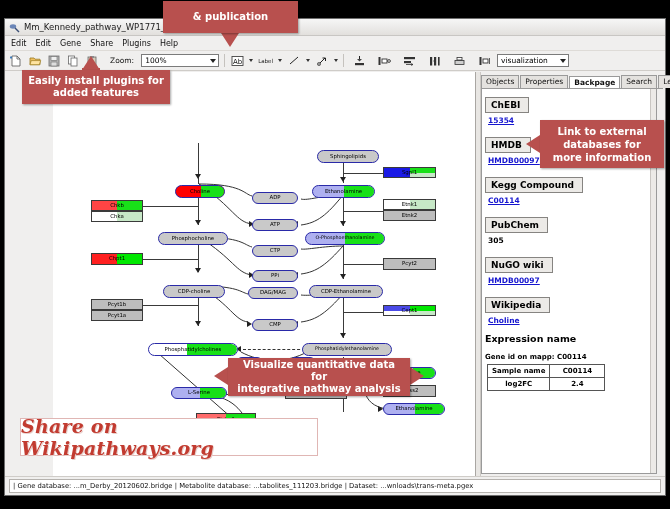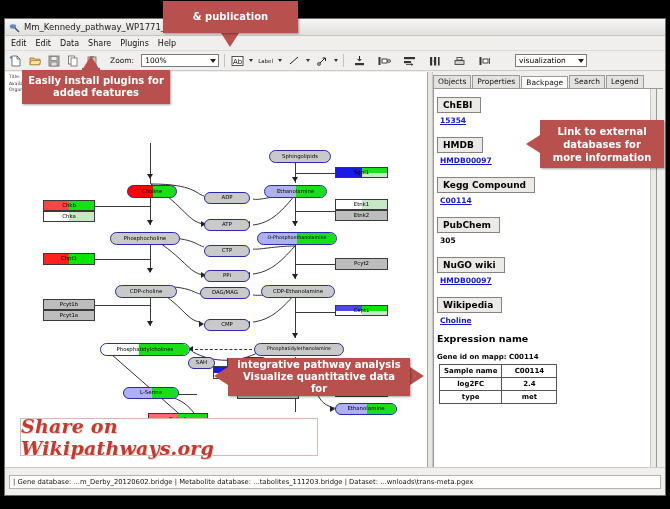--- a/index.html
+++ b/index.html
@@ -19,45 +19,45 @@
   .toolbar{height:20px;background:#f0efee;border-bottom:1px solid #cfccc8;display:flex;align-items:center;padding:0 4px;box-sizing:border-box;gap:5px;}
   .tbtn{width:14px;height:14px;display:flex;align-items:center;justify-content:center;}
   .zoomlab{font-size:7.5px;color:#111;margin-left:6px;margin-right:2px;}
   .combo{height:13px;background:#fff;border:1px solid #7b7b7b;display:flex;align-items:center;justify-content:space-between;font-size:7.5px;color:#000;padding:0 2px 0 3px;box-sizing:border-box;}
   .combo .cv{white-space:nowrap;overflow:hidden;}
   .caret{width:0;height:0;border-left:3px solid transparent;border-right:3px solid transparent;border-top:4px solid #222;margin-left:4px;}
   .minicaret{width:0;height:0;border-left:2.5px solid transparent;border-right:2.5px solid transparent;border-top:3.5px solid #333;}
   .tsep{width:1px;height:13px;background:#c5c2be;}
 
   
-  .body{position:absolute;left:0;top:53px;right:0;bottom:17px;display:flex;}
+  .body{position:absolute;left:0;top:53px;right:0;bottom:17px;display:flex;padding-left:48px;}
   .canvaswrap{position:relative;width:423px;background:#fff;border:1px solid #a9a6a2;border-top:none;border-left:none;box-sizing:border-box;overflow:hidden;}
   .canvas{position:absolute;inset:0;background:#fff;}
 
   .sidewrap{position:relative;flex:1;background:#f0efee;}
   .tabrow{position:absolute;left:5px;top:3px;right:2px;height:13px;display:flex;align-items:flex-end;border-bottom:1px solid #9a9a9a;}
   .tab{font-size:7.5px;padding:1px 4px 1px 4px;border:1px solid #9a9a9a;border-bottom:none;background:#e4e2df;color:#111;margin-right:1px;line-height:10px;}
-  .tab.active{background:#fff;font-weight:normal;position:relative;top:1px;}
+  .tab.active{background:#fff;font-weight:bold;position:relative;top:1px;}
   .sidepanel{position:absolute;left:5px;top:16px;right:8px;bottom:4px;background:#fff;border:1px solid #9a9a9a;box-sizing:border-box;overflow:hidden;}
   .sidescroll{position:absolute;left:3px;right:3px;top:4px;bottom:2px;}
 
   .dbhead{display:inline-block;background:#eceae7;border:1px solid #868481;font-size:9px;font-weight:bold;color:#000;padding:2px 8px 2px 5px;margin-bottom:3px;}
   .dblink{font-size:7.5px;color:#1515cf;text-decoration:underline;margin:0 0 8px 3px;display:block;font-weight:bold;}
   .dbplain{font-size:7.5px;color:#000;margin:0 0 8px 3px;display:block;font-weight:bold;}
   .exprhead{font-size:9.5px;font-weight:bold;color:#000;margin:2px 0 9px 0;}
   .geneid{font-size:7px;color:#000;font-weight:bold;margin-bottom:3px;}
   table.expr{border-collapse:collapse;margin-left:2px;}
   table.expr td{border:1px solid #555;font-size:7px;padding:2px 4px;text-align:center;color:#000;white-space:nowrap;font-weight:bold;}
   table.expr td.k{min-width:52px;}
   table.expr td.v{min-width:46px;}
 
   .vscrollbar{position:absolute;right:0;top:0;bottom:0;width:5px;background:#eceae7;border-left:1px solid #c9c6c2;}
   .leftgrip{position:absolute;left:0;top:0;bottom:0;width:4px;background:#e8e6e3;border-right:1px solid #cbc8c4;}
 
-  .statusbar{position:absolute;left:0;right:0;bottom:0;height:28px;background:#f0efee;border-top:1px solid #cfccc8;display:flex;align-items:center;box-sizing:border-box;}
+  .statusbar{position:absolute;left:0;right:0;bottom:0;height:19px;background:#f0efee;border-top:1px solid #cfccc8;display:flex;align-items:center;box-sizing:border-box;}
   .statusinner{margin-left:4px;background:#fff;border:1px solid #b5b2ae;height:12px;line-height:12px;font-size:6.8px;color:#111;padding:0 3px;white-space:nowrap;flex:1;margin-right:4px;overflow:hidden;}
 
   
   .node{position:absolute;box-sizing:border-box;display:flex;align-items:center;justify-content:center;font-size:5.4px;color:#000;white-space:nowrap;overflow:hidden;}
   .metab{border:1px solid #2a2aa8;border-radius:9px;background:#c9c9c9;}
   .gene{border:1px solid #3a3a3a;background:#bdbdbd;}
   .half{position:absolute;top:0;bottom:0;}
   .lbl{position:relative;z-index:3;font-size:5.4px;line-height:1;}
   .ln{position:absolute;background:#3a3a3a;}
   .lnh{height:1px;}
@@ -99,21 +99,21 @@
             <ellipse cx="4" cy="4.5" rx="3.2" ry="2.2" fill="#6b86b8"></ellipse>
             <path d="M6 6 L10 10" stroke="#3c4f75" stroke-width="1.4" fill="none"></path>
           </svg>
       </span>
       <span class="tb-title">Mm_Kennedy_pathway_WP1771_45176.gpml</span>
     </div>
 
     <div class="menubar">
       <span>Edit</span>
       <span>Edit</span>
-      <span>Data</span>
+      <span>Gene</span>
       <span>Share</span>
       <span>Plugins</span>
       <span>Help</span>
     </div>
 
     <div class="toolbar">
       <span class="tbtn">
         <svg width="12" height="12" viewBox="0 0 12 12">
             <path d="M2 1h5l3 3v7H2z" fill="#fff" stroke="#555" stroke-width=".8"></path>
             <path d="M7 1v3h3" fill="none" stroke="#555" stroke-width=".8"></path>
@@ -216,21 +216,21 @@
           </svg>
       </span>
       <span class="tbtn" style="margin-left:6px">
         <svg width="13" height="12" viewBox="0 0 13 12">
             <rect x="1.5" y="2" width="2" height="8" fill="#333"></rect>
             <rect x="5" y="4" width="5" height="4" fill="#fff" stroke="#333" stroke-width=".9"></rect>
             <path d="M11.5 3v6" stroke="#333" stroke-width=".8"></path>
           </svg>
       </span>
 
-      <span class="combo" style="width:72px;margin-left:19px">
+      <span class="combo" style="width:72px;margin-left:1px">
         <span class="cv">visualization</span>
         <span class="caret"></span>
       </span>
     </div>
 
     <div class="body">
 
       <div class="canvaswrap">
         <div class="canvas">
 
@@ -550,24 +550,20 @@
             <table class="expr">
               <tbody>
                   <tr>
                 <td class="k">Sample name</td>
                 <td class="v">C00114</td>
               </tr>
               <tr>
                 <td class="k">log2FC</td>
                 <td class="v">2.4</td>
               </tr>
-              <tr>
-                <td class="k">type</td>
-                <td class="v">met</td>
-              </tr>
             </tbody>
               </table>
 
           </div>
           <div class="vscrollbar"></div>
         </div>
       </div>
     </div>
 
     <div class="statusbar">
@@ -589,22 +585,22 @@
 
   <div class="callout" style="left:540px;top:120px;width:124px;height:48px;flex-direction:column;line-height:13px;">
     <span>Link  to external</span>
     <span>databases  for</span>
     <span>more information</span>
   </div>
   <div class="ptr ptr-l" style="left:526px;top:135px;"></div>
   <div class="ptr-stub" style="left:534px;top:140px;width:8px;height:4px;"></div>
 
   <div class="callout" style="left:228px;top:358px;width:182px;height:38px;flex-direction:column;">
+    <span>Visualize quantitative data  for</span>
     <span>integrative pathway analysis</span>
-    <span>Visualize quantitative data  for</span>
   </div>
   <div class="ptr ptr-l" style="left:214px;top:367px;"></div>
   <div class="ptr-stub" style="left:222px;top:372px;width:8px;height:4px;"></div>
   <div class="ptr ptr-r" style="left:410px;top:367px;"></div>
 
   <div class="sharebox" style="left:20px;top:418px;width:296px;height:36px;">
     <span class="sharetext">Share on Wikipathways.org</span>
   </div>
 
 </div>

